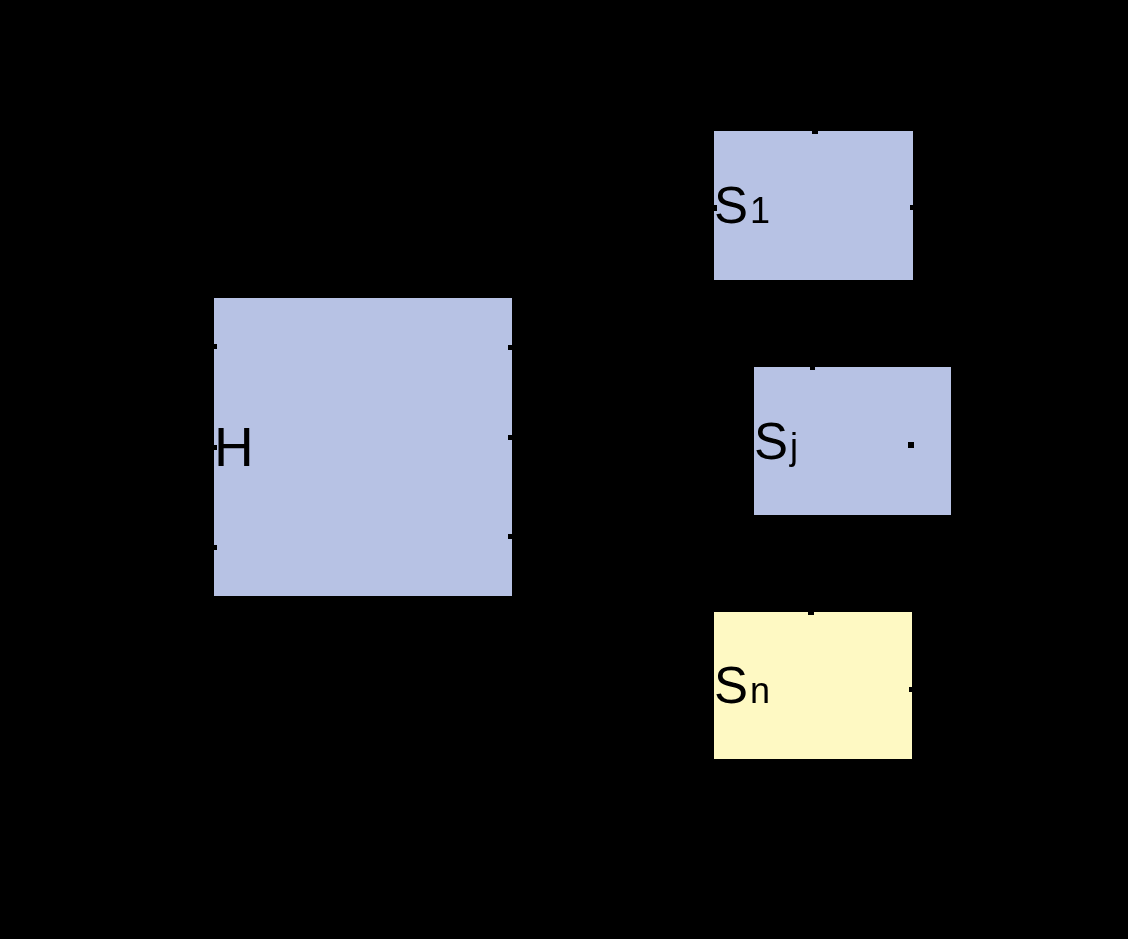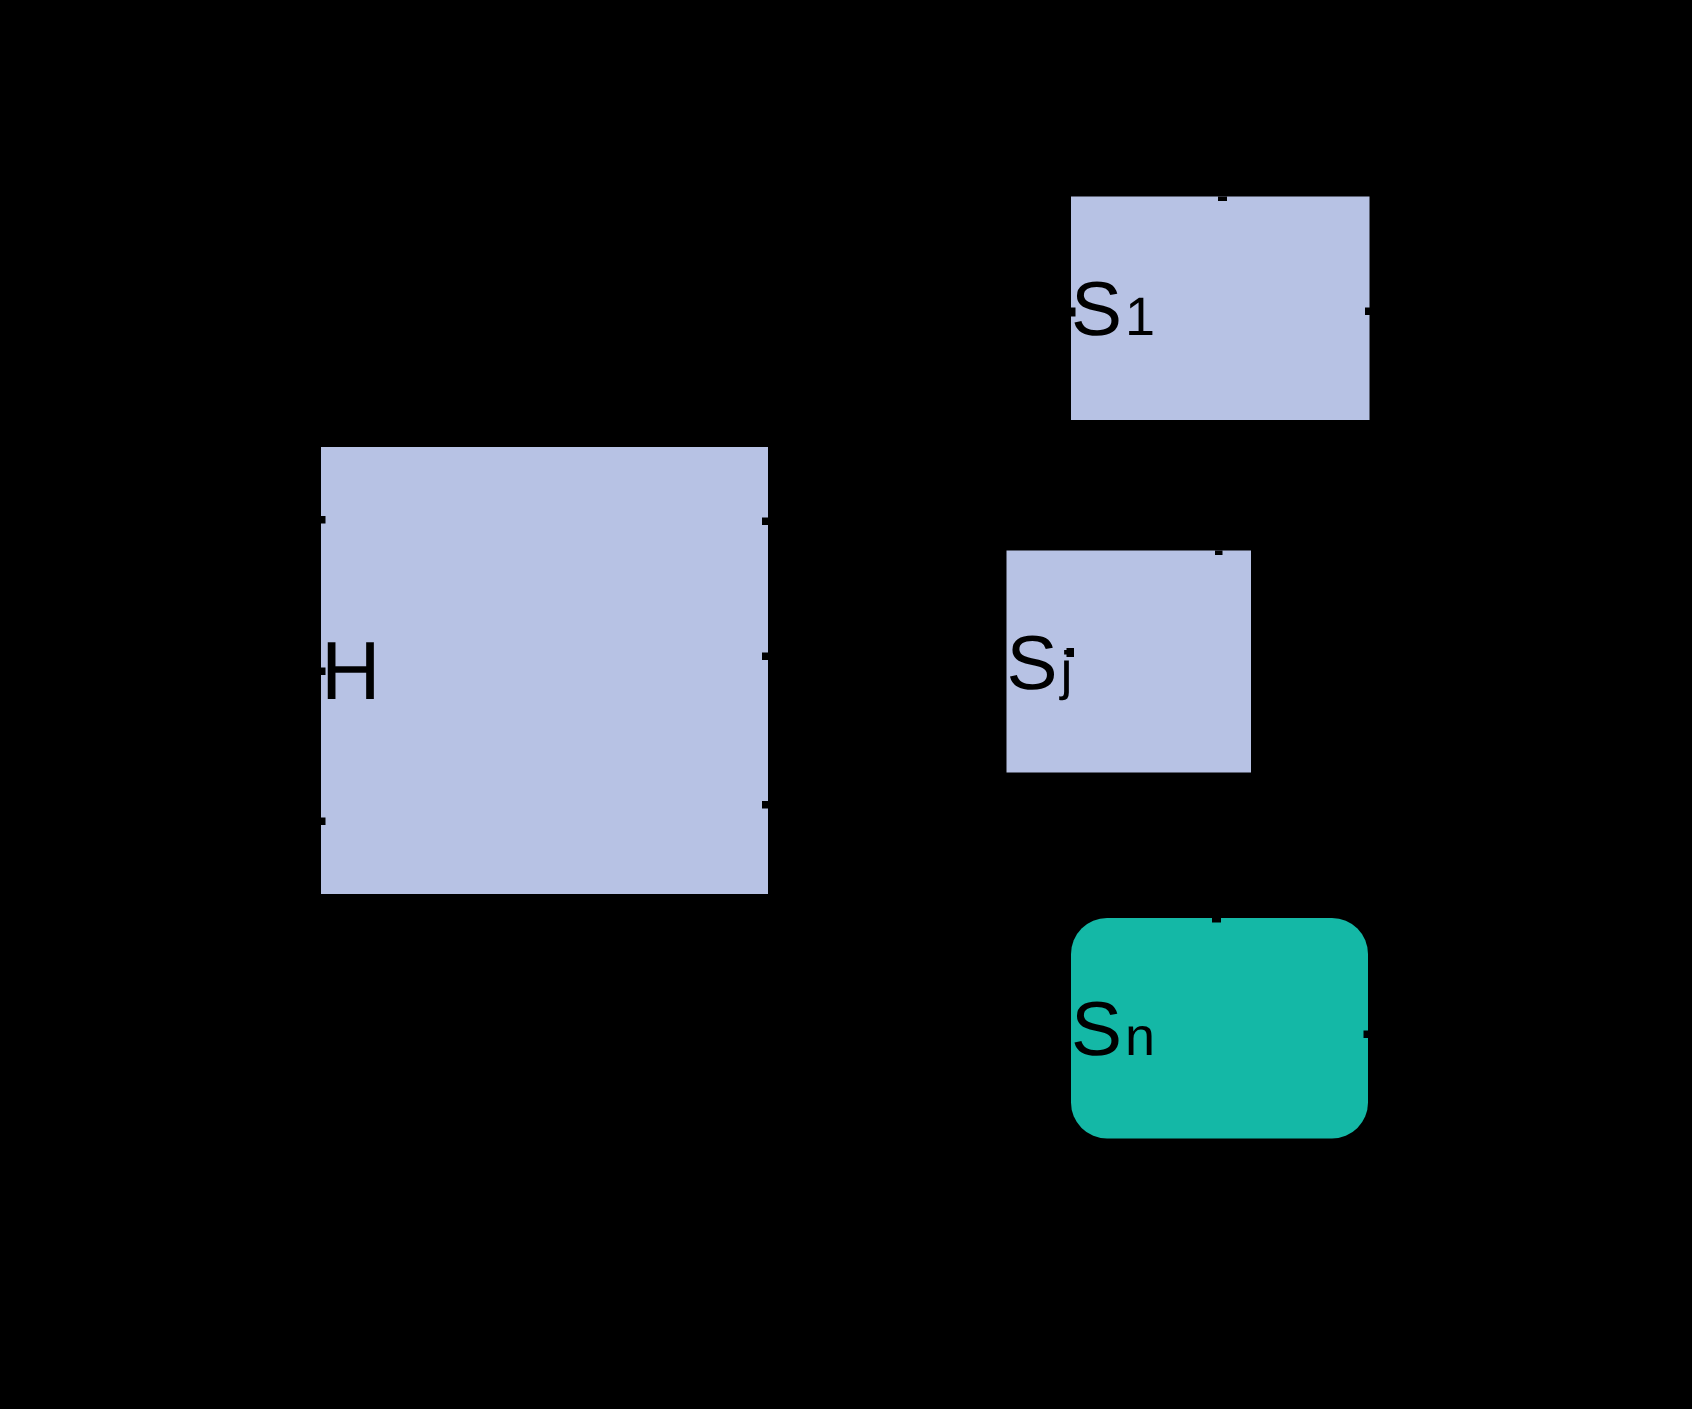--- a/index.html
+++ b/index.html
@@ -16,21 +16,21 @@
     font-family: "Liberation Sans", sans-serif;
   }
   .node {
     position: absolute;
     display: flex;
     align-items: center;
     background: #b7c2e4;
   }
   .node-h  { left: 214px; top: 298px; width: 298px; height: 298px; }
   .node-s1 { left: 714px; top: 131px; width: 199px; height: 149px; }
-  .node-sj { left: 671px; top: 367px; width: 163px; height: 148px; }
+  .node-sj { left: 754px; top: 367px; width: 197px; height: 148px; }
   .node-sn { left: 714px; top: 612px; width: 198px; height: 147px; }
 
   .label-row {
     line-height: 1;
     color: #000000;
     white-space: nowrap;
   }
   .node-h .main  { font-size: 55px; }
   .node-s1 .main,
   .node-sj .main,
@@ -56,21 +56,21 @@
   </div>
 
   <div class="node node-s1" style="background: rgb(183, 194, 228);">
     <div class="label-row" style="color: rgb(0, 0, 0);"><span class="main">S</span><span class="sub">1</span></div>
   </div>
 
   <div class="node node-sj" style="background: rgb(183, 194, 228);">
     <div class="label-row" style="color: rgb(0, 0, 0);"><span class="main">S</span><span class="sub">j</span></div>
   </div>
 
-  <div class="node node-sn" style="background: #14b8a6; border-radius: 24px;">
+  <div class="node node-sn" style="background: #fef9c3;">
     <div class="label-row" style="color: rgb(0, 0, 0);"><span class="main">S</span><span class="sub">n</span></div>
   </div>
 
   <div id="ticks">
       <div class="tick" style="left: 212px; top: 344px; width: 5px; height: 5px;"></div>
       <div class="tick" style="left: 212px; top: 445px; width: 5px; height: 5px;"></div>
       <div class="tick" style="left: 212px; top: 545px; width: 5px; height: 5px;"></div>
       <div class="tick" style="left: 508px; top: 345px; width: 5px; height: 5px;"></div>
       <div class="tick" style="left: 508px; top: 435px; width: 5px; height: 5px;"></div>
       <div class="tick" style="left: 508px; top: 534px; width: 5px; height: 5px;"></div>

